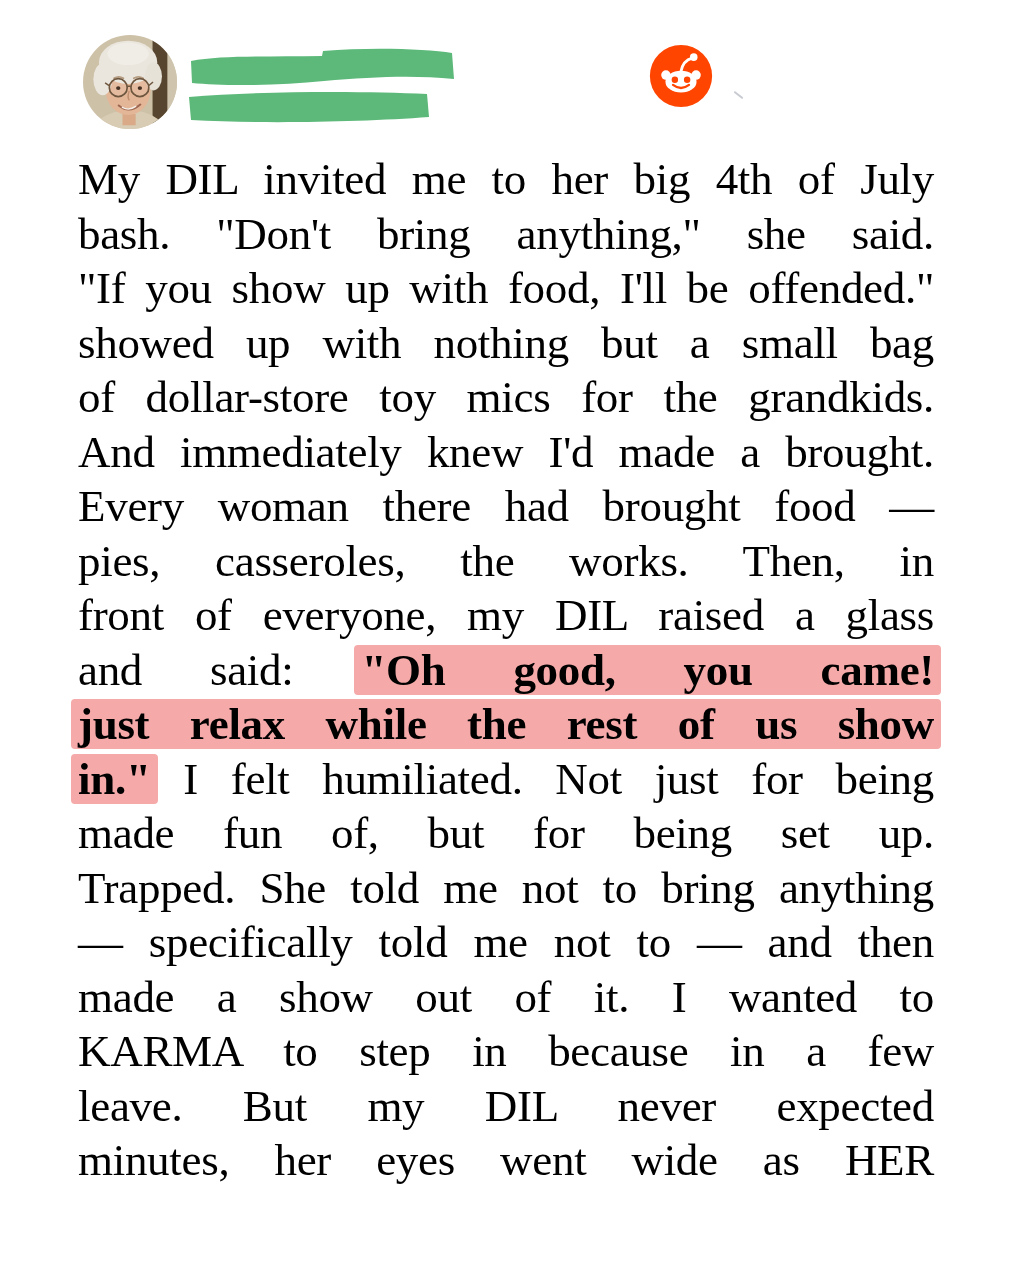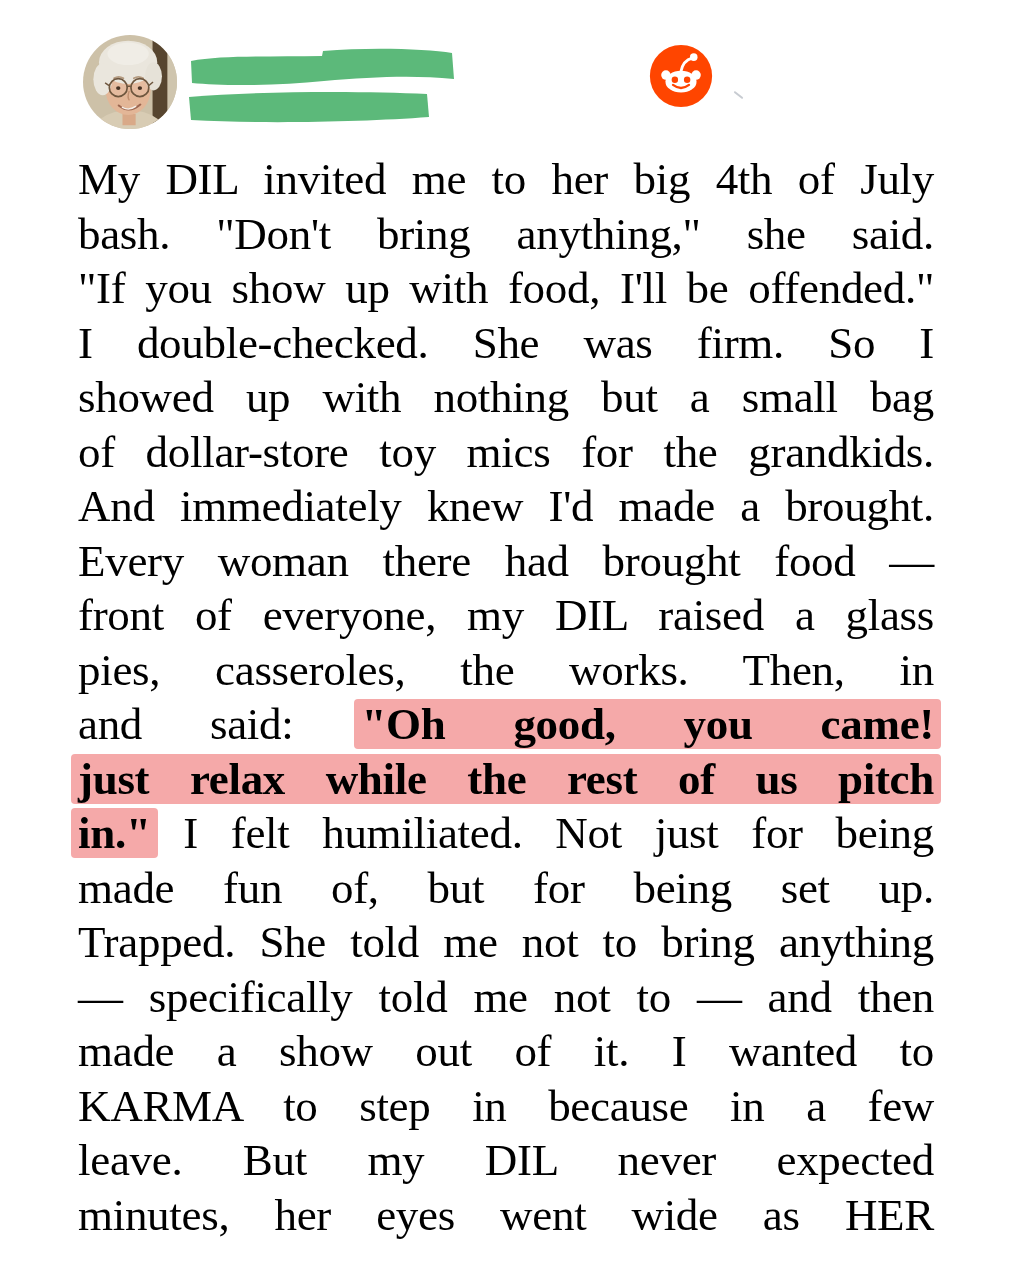--- a/index.html
+++ b/index.html
@@ -119,29 +119,28 @@
     <circle cx="6.5" cy="4" r="3.4" fill="#ff4500"></circle>
     <path d="M-8.5,9.5 Q0,16 8.5,9.5" stroke="#ff4500" stroke-width="2.4" fill="none" stroke-linecap="round"></path>
   </svg>
 
   <div class="cursor-mark"></div>
 
   <div class="story">
       <div class="line"><span class="seg">My DIL invited me to her big 4th of July</span></div>
       <div class="line"><span class="seg">bash. "Don't bring anything," she said.</span></div>
       <div class="line"><span class="seg">"If you show up with food, I'll be offended."</span></div>
-      <div class="line"><span class="seg">I double-checked. She was firm. So I</span></div>
       <div class="line"><span class="seg">showed up with nothing but a small bag</span></div>
       <div class="line"><span class="seg">of dollar-store toy mics for the grandkids.</span></div>
       <div class="line"><span class="seg">And immediately knew I'd made a brought.</span></div>
       <div class="line"><span class="seg">Every woman there had brought food —</span></div>
+      <div class="line"><span class="seg">pies, casseroles, the works. Then, in</span></div>
       <div class="line"><span class="seg">front of everyone, my DIL raised a glass</span></div>
-      <div class="line"><span class="seg">pies, casseroles, the works. Then, in</span></div>
       <div class="line"><span class="seg">and said:</span> <span class="hl">"Oh good, you came!</span></div>
-      <div class="line"><span class="hl">just relax while the rest of us pitch</span></div>
+      <div class="line"><span class="hl">just relax while the rest of us show</span></div>
       <div class="line"><span class="hl">in."</span> <span class="seg">I felt humiliated. Not just for being</span></div>
       <div class="line"><span class="seg">made fun of, but for being set up.</span></div>
       <div class="line"><span class="seg">Trapped. She told me not to bring anything</span></div>
       <div class="line"><span class="seg">— specifically told me not to — and then</span></div>
       <div class="line"><span class="seg">made a show out of it. I wanted to</span></div>
       <div class="line"><span class="seg">KARMA to step in because in a few</span></div>
       <div class="line"><span class="seg">leave. But my DIL never expected</span></div>
       <div class="line"><span class="seg">minutes, her eyes went wide as HER</span></div>
     </div>
 

